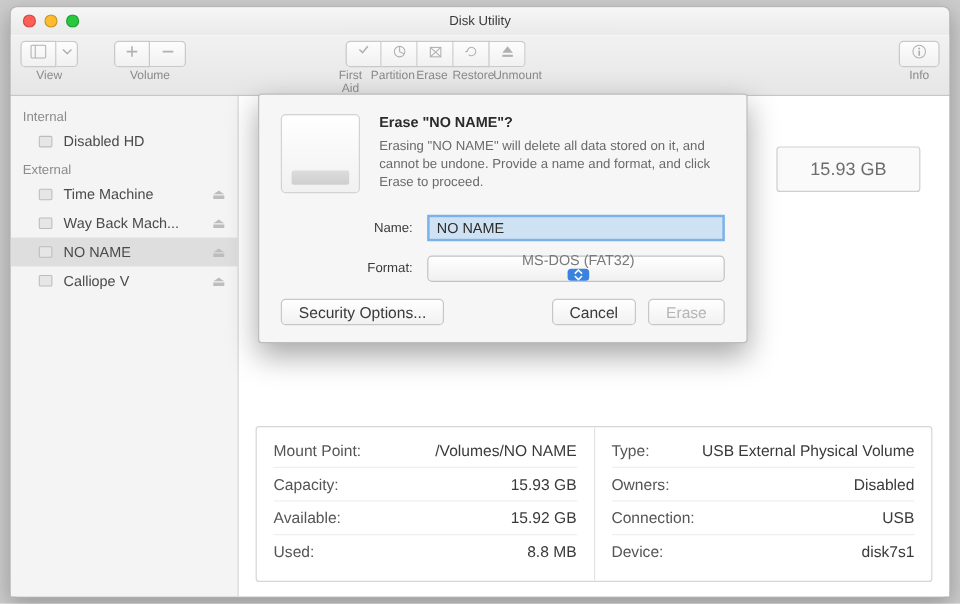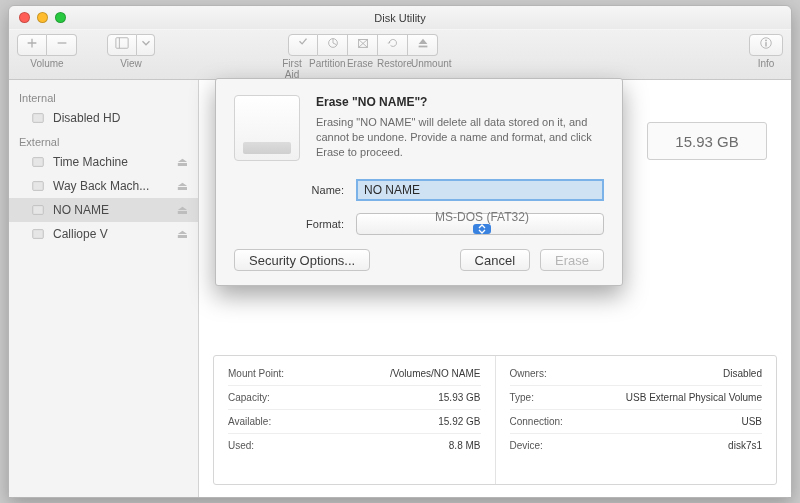--- a/index.html
+++ b/index.html
@@ -60,21 +60,21 @@
     position: absolute; right: 24px; top: 42px; width: 120px; height: 38px;
     border: 1px solid #cfcfcf; border-radius: 3px; background: #fafafa;
     display: flex; align-items: center; justify-content: center;
     font-size: 15px; color: #6d6d6d;
   }
   .infoPanel {
     position: absolute; left: 14px; right: 14px; bottom: 12px; height: 130px;
     border: 1px solid #d6d6d6; border-radius: 3px; background: #fff;
     display: flex;
   }
-  .infocol { flex: 1; padding: 6px 14px; font-size: 10px; color: #555; }
+  .infocol { flex: 1; padding: 6px 14px; font-size: 13px; color: #555; }
   .infocol + .infocol { border-left: 1px solid #e3e3e3; }
   .irow { display: flex; justify-content: space-between; padding: 6px 0; border-bottom: 1px solid #eee; }
   .irow:last-child { border-bottom: none; }
   .irow .v { color: #3a3a3a; }
   
   .sheet {
     position: absolute; left: 206px; top: 72px; width: 408px;
     background: #f6f6f6; border: 1px solid #bdbdbd; border-radius: 3px;
     box-shadow: 0 10px 25px rgba(0,0,0,.35);
     padding: 16px 18px 14px;
@@ -128,52 +128,52 @@
       <div class="tdot min"></div>
       <div class="tdot zoom"></div>
     </div>
     <div class="winTitle">Disk Utility</div>
   </div>
 
   <div class="toolbar">
     <div class="tgroup">
       <div class="btnset">
         <div class="tbtn">
-          <span class="icon"><svg viewBox="0 0 16 16">
-                <path d="M8 3v10M3 8h10" stroke="currentColor" stroke-width="1.5"></path>
-              </svg></span>
-        </div>
-        <div class="tbtn">
-          <span class="icon"><svg viewBox="0 0 16 16">
-                <path d="M3 8h10" stroke="currentColor" stroke-width="1.5"></path>
-              </svg></span>
-        </div>
-      </div>
-      <div class="tlabel">Volume</div>
-    </div>
-
-    <div class="tgroup">
-      <div class="btnset">
-        <div class="tbtn">
           <span class="icon">
             <svg viewBox="0 0 16 16">
                 <rect x="1" y="2" width="14" height="12" rx="1" fill="none" stroke="currentColor"></rect>
                 <line x1="5" y1="2" x2="5" y2="14" stroke="currentColor"></line>
               </svg>
           </span>
         </div>
         <div class="tbtn" style="min-width:18px">
           <span class="icon">
             <svg viewBox="0 0 16 16">
                 <path d="M4 6l4 4 4-4" fill="none" stroke="currentColor" stroke-width="1.5"></path>
               </svg>
           </span>
         </div>
       </div>
       <div class="tlabel">View</div>
+    </div>
+
+    <div class="tgroup">
+      <div class="btnset">
+        <div class="tbtn">
+          <span class="icon"><svg viewBox="0 0 16 16">
+                <path d="M8 3v10M3 8h10" stroke="currentColor" stroke-width="1.5"></path>
+              </svg></span>
+        </div>
+        <div class="tbtn">
+          <span class="icon"><svg viewBox="0 0 16 16">
+                <path d="M3 8h10" stroke="currentColor" stroke-width="1.5"></path>
+              </svg></span>
+        </div>
+      </div>
+      <div class="tlabel">Volume</div>
     </div>
 
     <div class="tgroup" style="margin-left:90px">
       <div class="btnset">
         <div class="tbtn">
           <span class="icon"><svg viewBox="0 0 16 16">
                 <path d="M4 6l3 3 5-6" fill="none" stroke="currentColor" stroke-width="1.5"></path>
               </svg></span>
         </div>
         <div class="tbtn">
@@ -290,26 +290,26 @@
               <span>Available:</span>
               <span class="v">15.92 GB</span>
             </div>
           <div class="irow">
               <span>Used:</span>
               <span class="v">8.8 MB</span>
             </div>
         </div>
         <div class="infocol">
           <div class="irow">
+              <span>Type:</span>
+              <span class="v">USB External Physical Volume</span>
+            </div>
+          <div class="irow">
               <span>Owners:</span>
               <span class="v">Disabled</span>
-            </div>
-          <div class="irow">
-              <span>Type:</span>
-              <span class="v">USB External Physical Volume</span>
             </div>
           <div class="irow">
               <span>Connection:</span>
               <span class="v">USB</span>
             </div>
           <div class="irow">
               <span>Device:</span>
               <span class="v">disk7s1</span>
             </div>
         </div>

